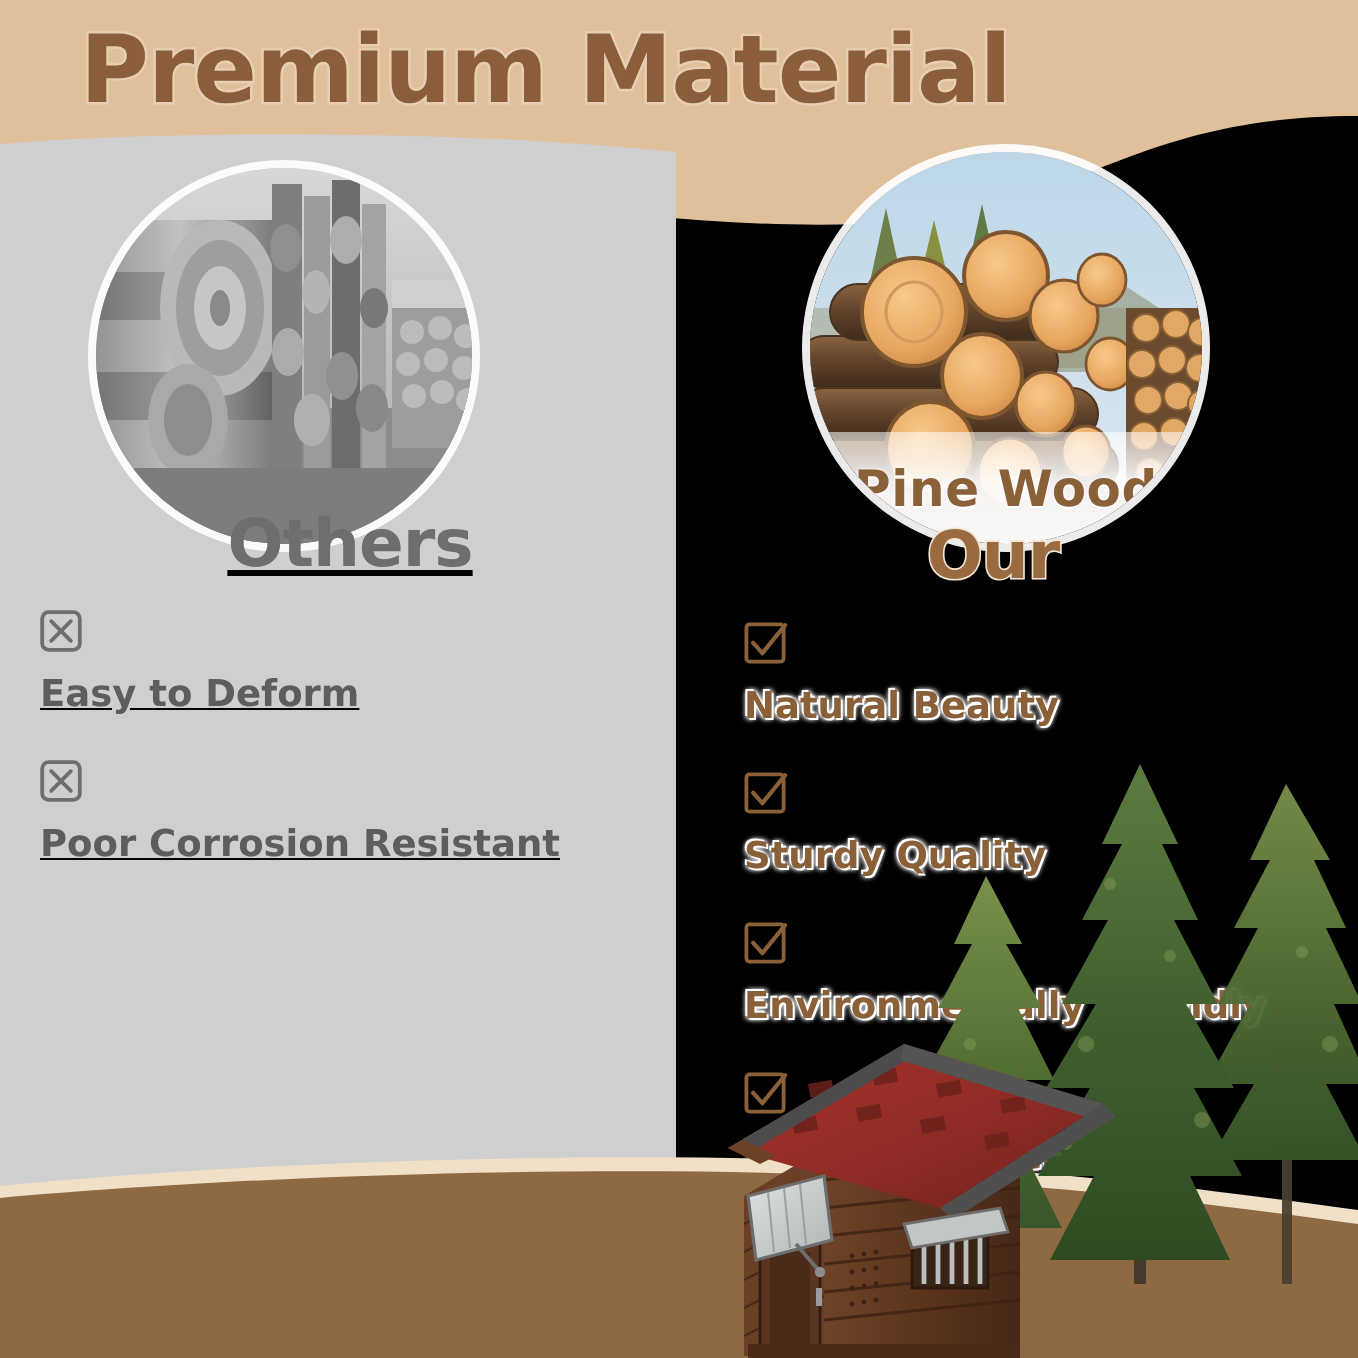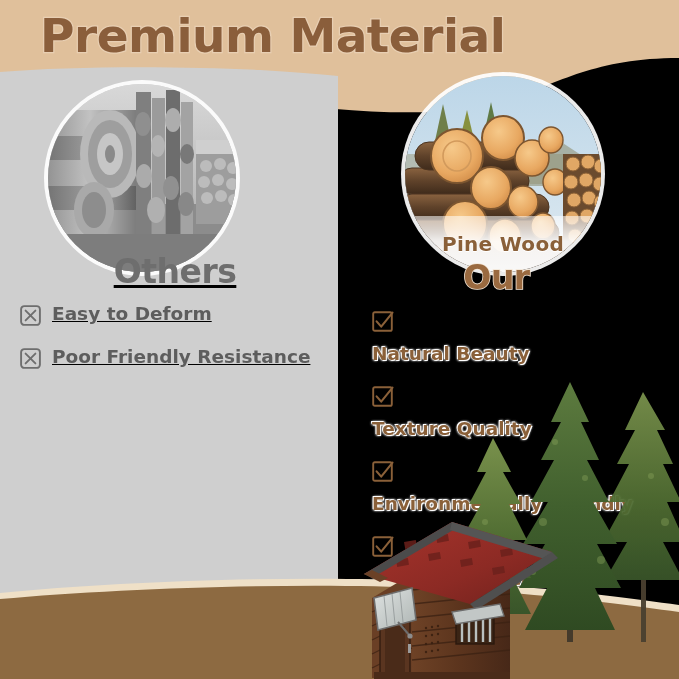--- a/index.html
+++ b/index.html
@@ -29,21 +29,21 @@
   #pine-circle{left:405px;top:76px;width:196px;height:196px;}
 
   .photo{position:absolute;inset:0;}
   .circle-label{
     position:absolute;left:0;right:0;bottom:0;height:56px;
     display:flex;align-items:center;justify-content:center;
     background:linear-gradient(to bottom,rgba(255,255,255,.55),rgba(255,255,255,.92) 45%,rgba(255,255,255,.97));
     font-size:19px;font-weight:bold;letter-spacing:.3px;
   }
   #fir-label{color:#5c5c5c;}
-  #pine-label{color:#8a6039;text-shadow:0 0 2px #fff,0 1px 0 #fff;font-size:20px;}
+  #pine-label{color:#8a6039;text-shadow:0 0 2px #fff,0 1px 0 #fff;font-size:25px;}
 
   
   #page-title{
     position:absolute;left:40px;top:8px;z-index:5;
     font-size:47px;font-weight:bold;letter-spacing:-.5px;
     color:#8a5e3b;
     -webkit-text-stroke:2.4px #e8cfb3;
     paint-order:stroke fill;
   }
 
@@ -54,21 +54,21 @@
 
   .col-heading{
     text-align:center;font-size:33px;font-weight:bold;letter-spacing:-.5px;
     margin:0 0 12px 0;
   }
   #heading-others{color:#6e6e6e;margin-left:-6px;}
   #heading-our{color:#9a6a40;-webkit-text-stroke:1.6px #f3e5d4;paint-order:stroke fill;margin-left:-26px;}
 
   .list{list-style:none;margin:0;padding:0;}
   .item{display:flex;align-items:flex-start;gap:11px;margin-bottom:20px;}
-  #col-left .item{padding-left:20px;}
+  #col-left .item{padding-left:20px;flex-direction:column;}
   #col-right .item{padding-left:32px;flex-direction:column;}
 
   .item-text{font-size:18.5px;font-weight:bold;line-height:1.14;}
   #col-left .item-text{color:#5d5d5d;}
   #col-right .item-text{color:#8a6039;text-shadow:0 0 3px #fff,0 0 3px #fff,0 0 2px #fff,1px 1px 0 #fff,-1px -1px 0 #fff;}
 
   .box{flex:0 0 auto;width:21px;height:21px;margin-top:2px;position:relative;}
   .box svg{display:block;overflow:visible;}
 
   
@@ -254,21 +254,21 @@
         </span>
         <span class="item-text">Easy to Deform</span>
       </li>
       <li class="item">
         <span class="box">
           <svg width="21" height="21" viewBox="0 0 21 21">
               <rect x="1.1" y="1.1" width="18.8" height="18.8" rx="3.2" fill="none" stroke="#6e6e6e" stroke-width="1.9"></rect>
               <path d="M5.6 5.6 L15.4 15.4 M15.4 5.6 L5.6 15.4" stroke="#6e6e6e" stroke-width="1.9" stroke-linecap="round"></path>
             </svg>
         </span>
-        <span class="item-text">Poor Friendly Resistance</span>
+        <span class="item-text">Poor Corrosion Resistant</span>
       </li>
     </ul>
   </div>
 
   <div class="col" id="col-right">
     <div class="col-heading" id="heading-our">Our</div>
     <ul class="list">
       <li class="item">
         <span class="box">
           <svg width="21" height="21" viewBox="0 0 21 21">
@@ -278,21 +278,21 @@
         </span>
         <span class="item-text">Natural Beauty</span>
       </li>
       <li class="item">
         <span class="box">
           <svg width="21" height="21" viewBox="0 0 21 21">
               <rect x="1.2" y="1.2" width="18.6" height="18.6" rx="1.6" fill="none" stroke="#8a6039" stroke-width="1.9"></rect>
               <path d="M4.6 10.4 L9.2 15.6 L20.5 1.6" fill="none" stroke="#8a6039" stroke-width="2.1" stroke-linecap="round" stroke-linejoin="round"></path>
             </svg>
         </span>
-        <span class="item-text">Texture Quality</span>
+        <span class="item-text">Sturdy Quality</span>
       </li>
       <li class="item">
         <span class="box">
           <svg width="21" height="21" viewBox="0 0 21 21">
               <rect x="1.2" y="1.2" width="18.6" height="18.6" rx="1.6" fill="none" stroke="#8a6039" stroke-width="1.9"></rect>
               <path d="M4.6 10.4 L9.2 15.6 L20.5 1.6" fill="none" stroke="#8a6039" stroke-width="2.1" stroke-linecap="round" stroke-linejoin="round"></path>
             </svg>
         </span>
         <span class="item-text">Environmentally Friendly</span>
       </li>

